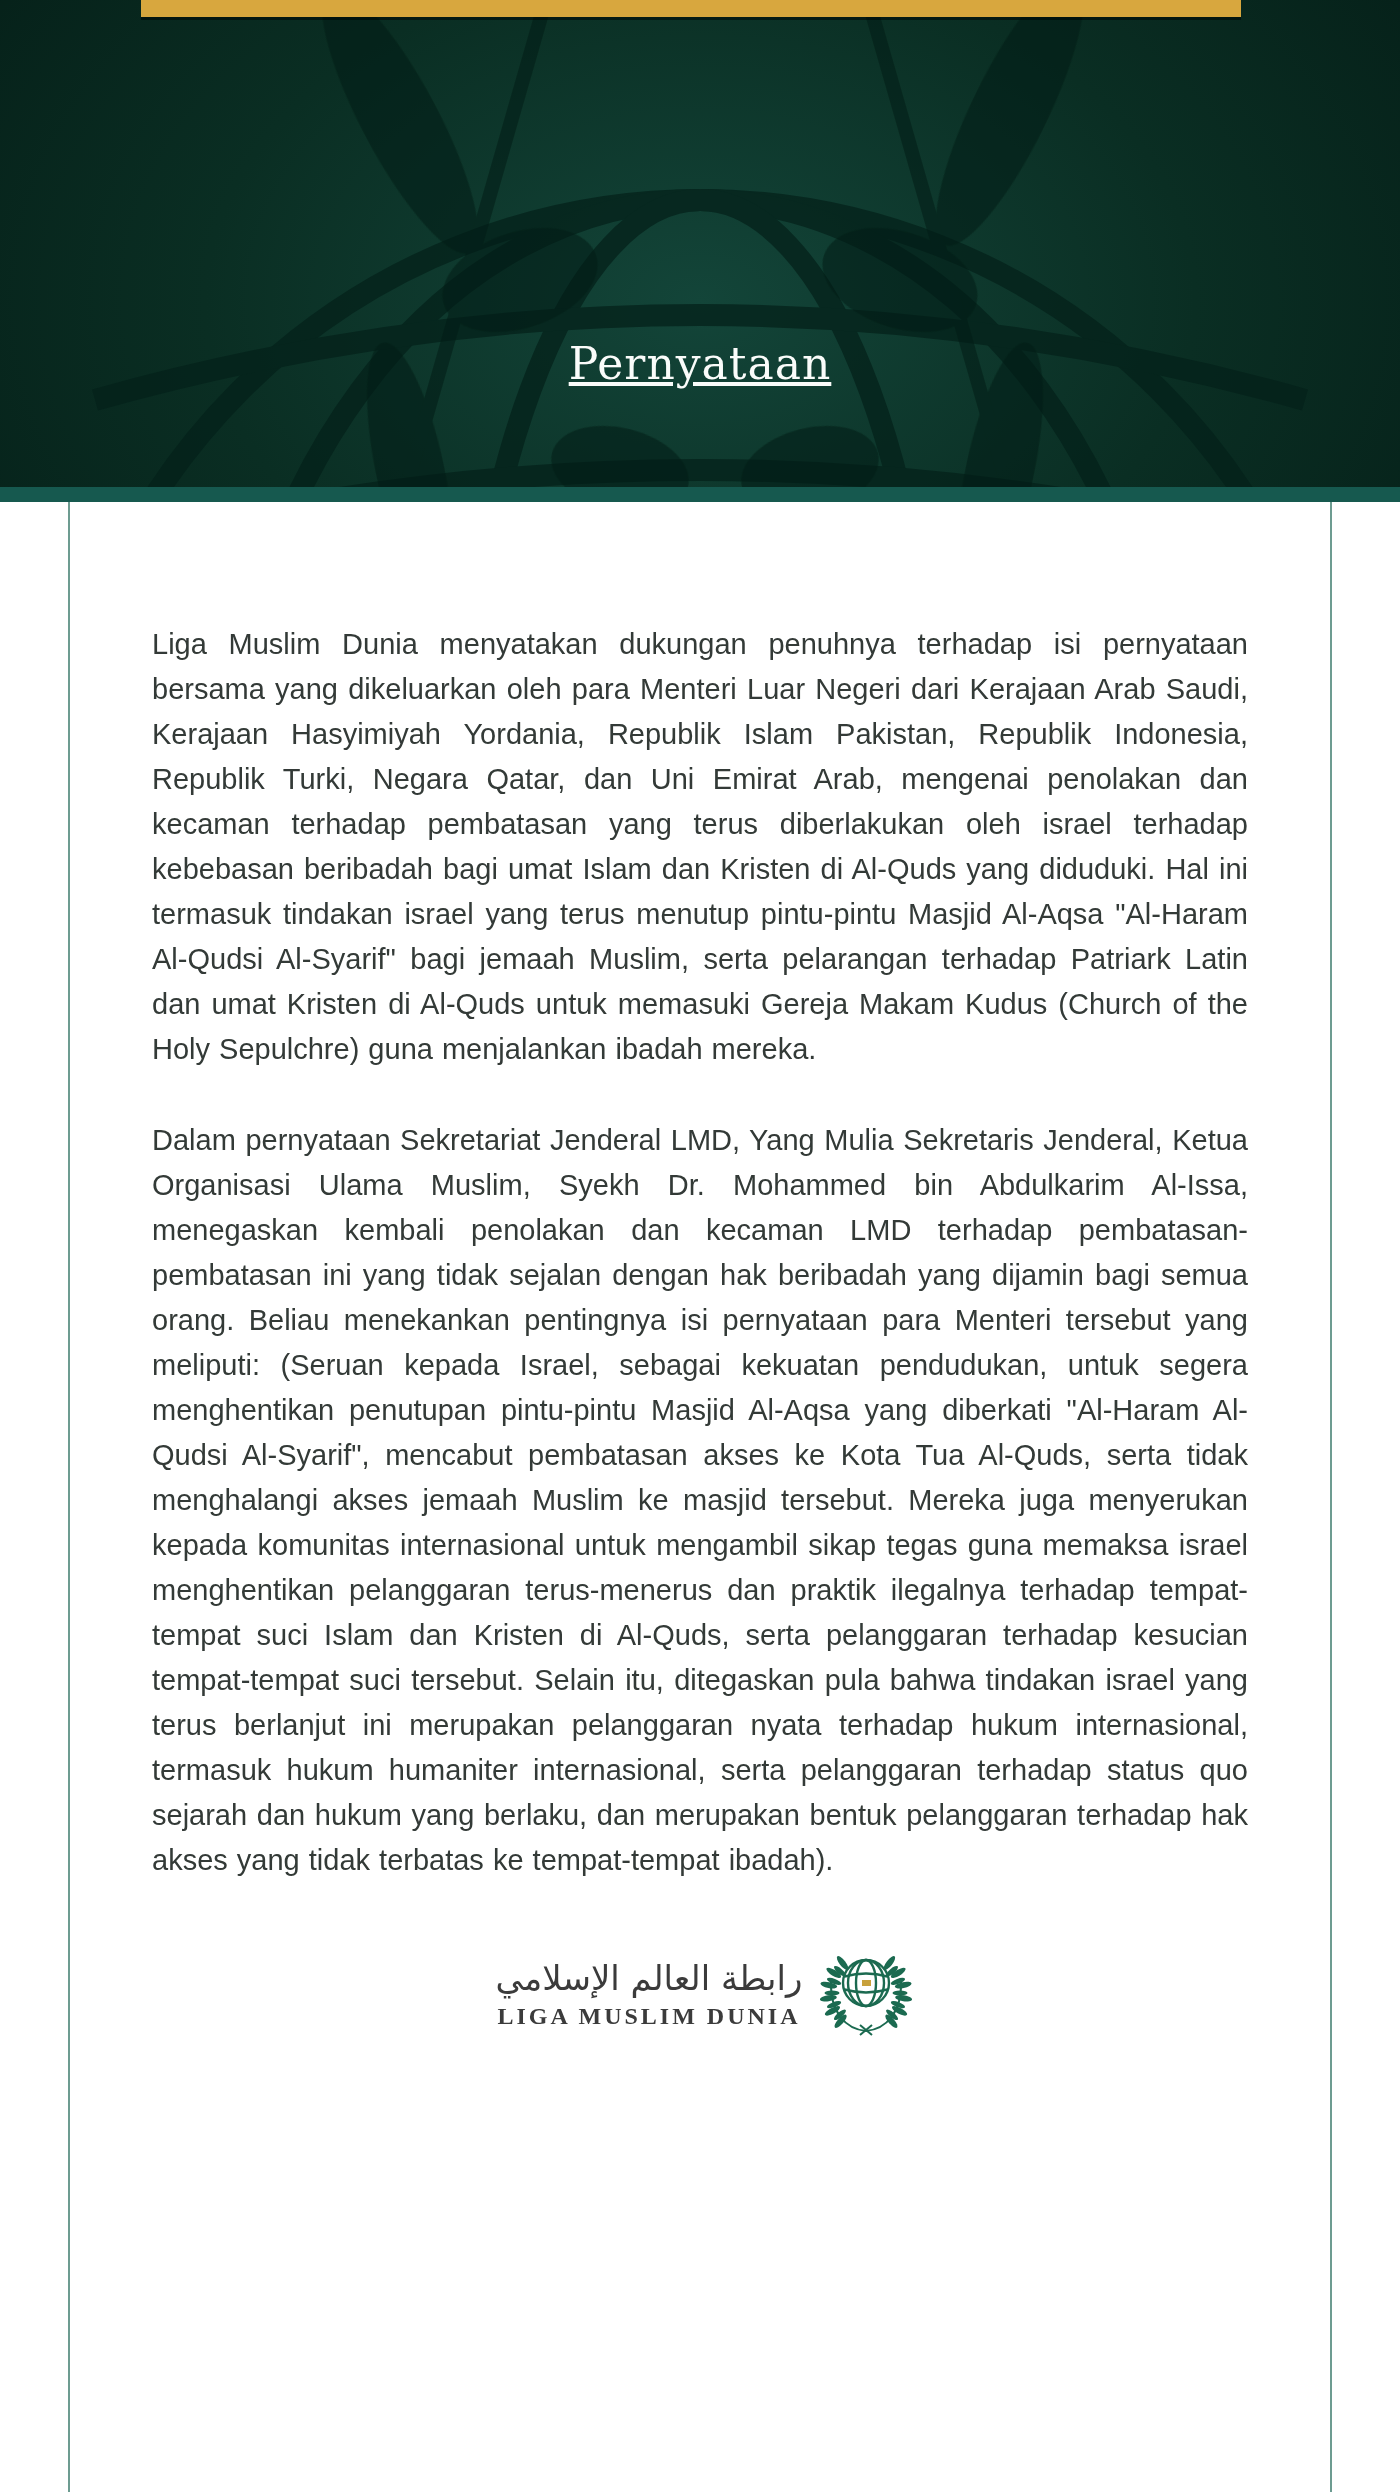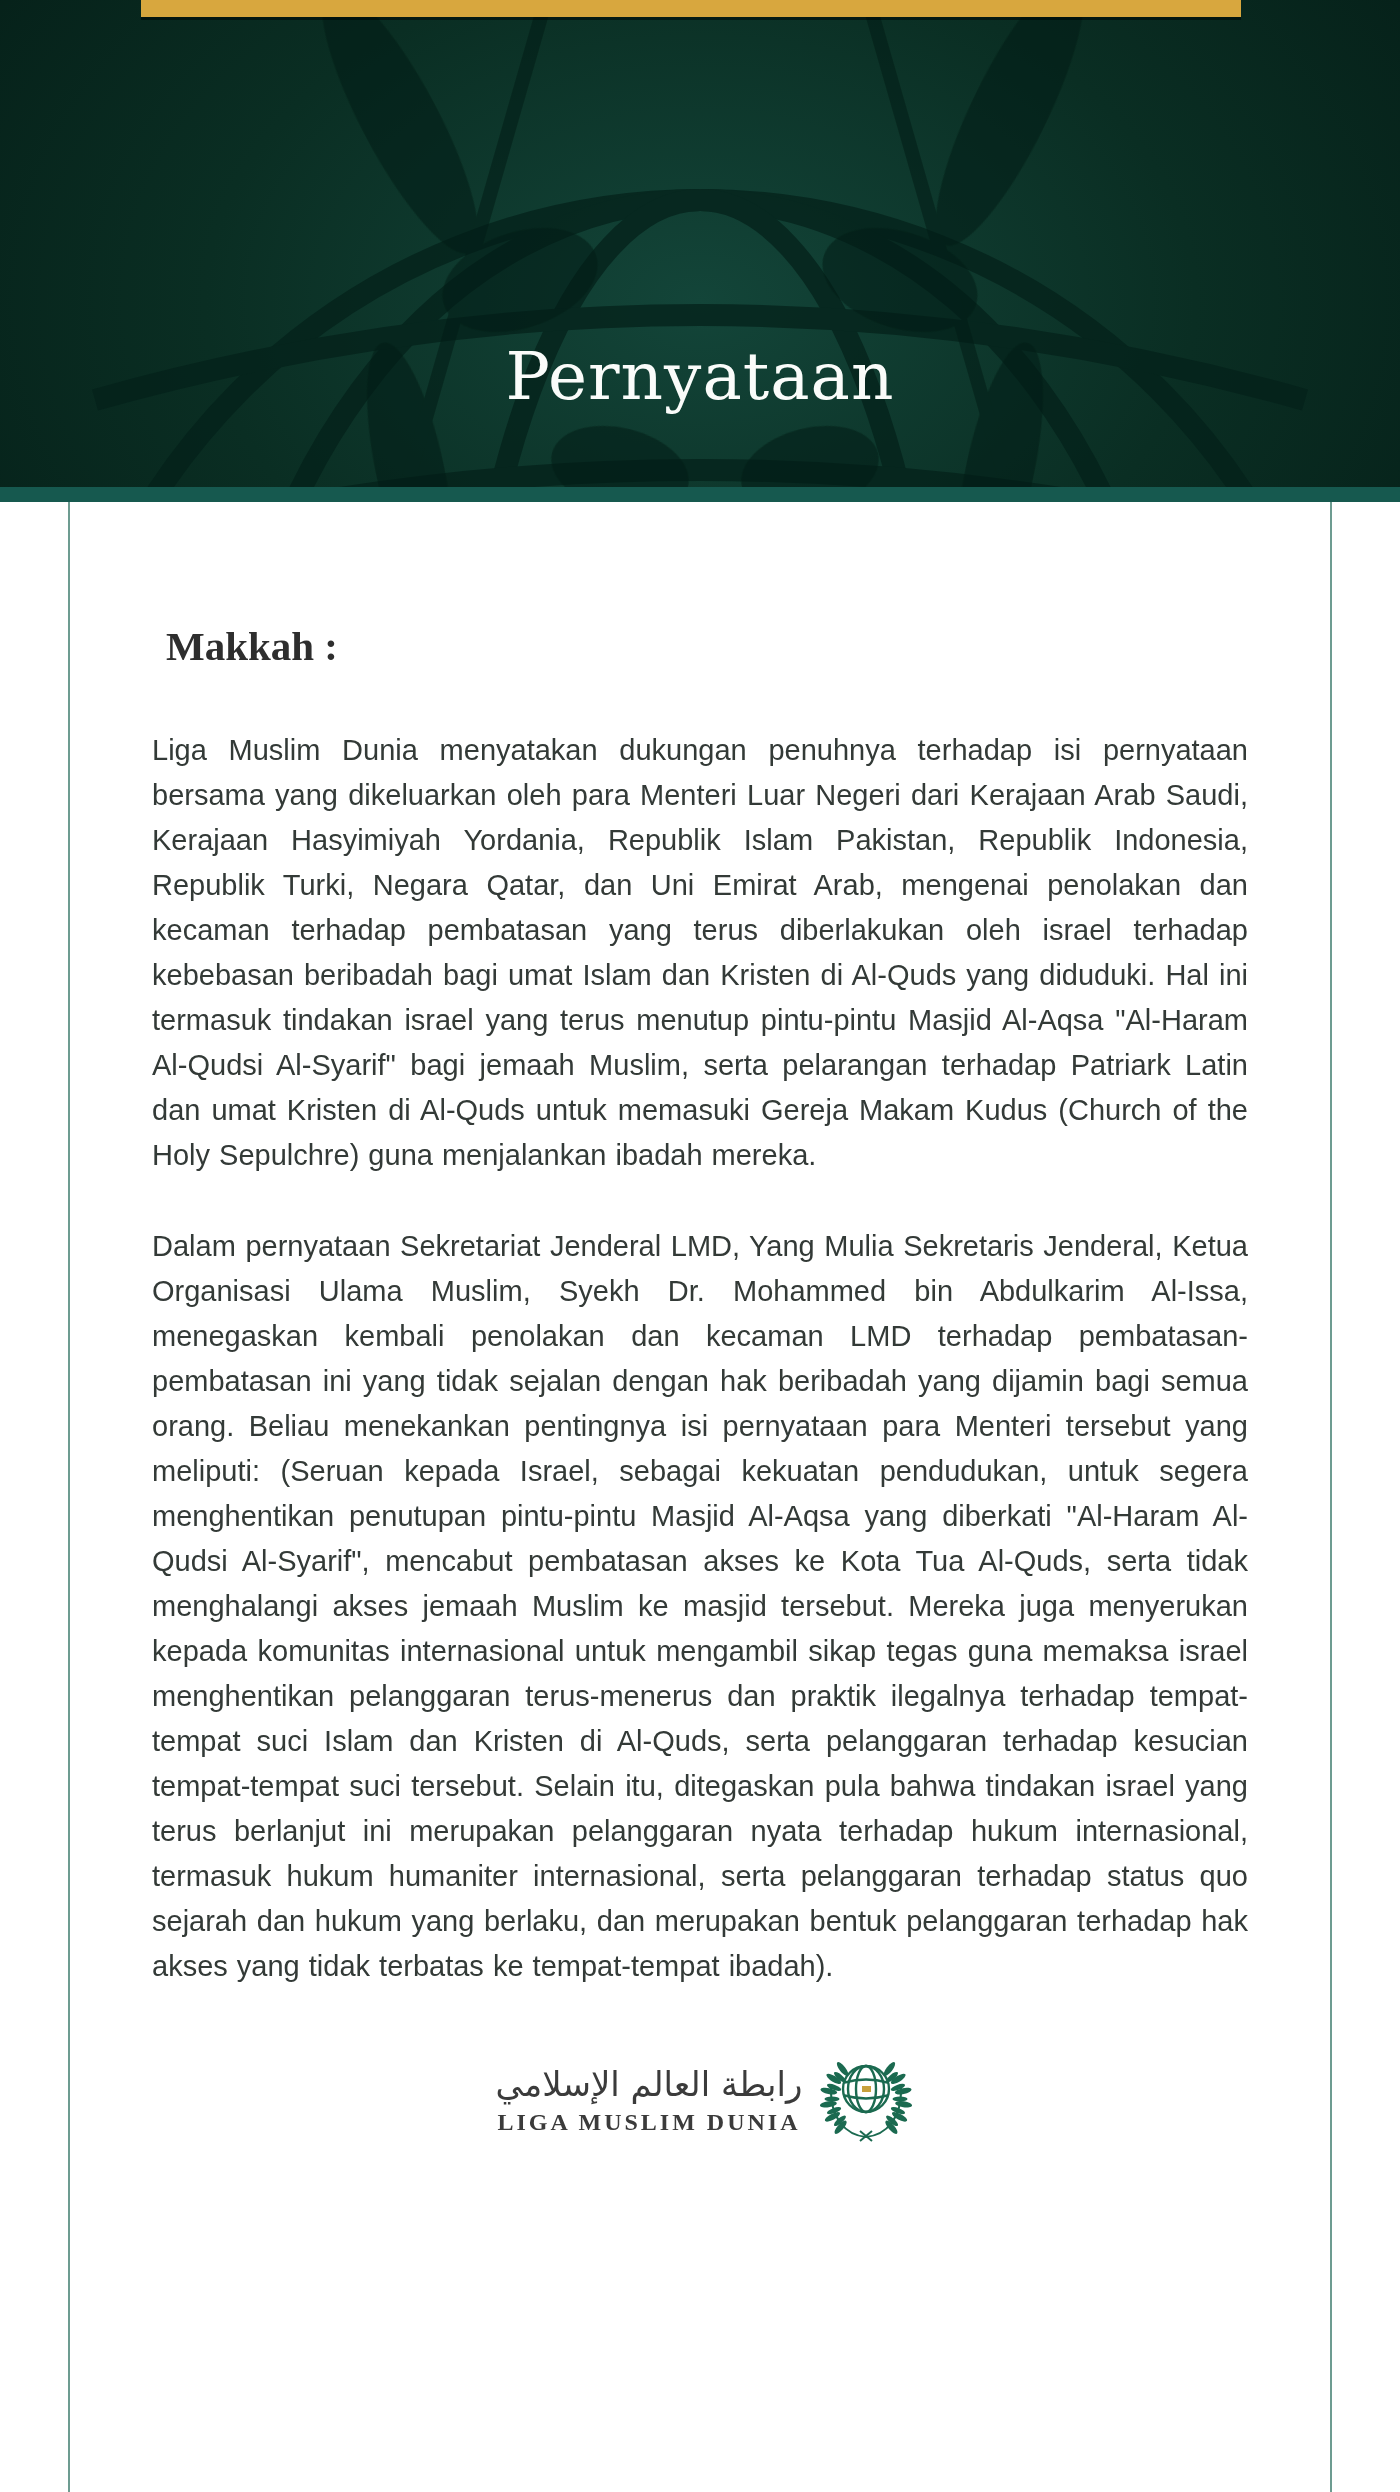--- a/index.html
+++ b/index.html
@@ -37,23 +37,24 @@
   .header-pattern{position:absolute;inset:0;}
   .gold-bar{
     position:absolute;top:0;left:141px;width:1100px;height:17px;
     background:var(--accent-bar);
     box-shadow:0 3px 0 rgba(0,0,0,0.45);
   }
   .header-title{
     position:absolute;left:0;right:0;top:338px;
     text-align:center;
     font-family:"DejaVu Serif", serif;
-    font-size:66px;font-weight:400;
+    font-size:44px;font-weight:400;
     color:var(--title-color);
     letter-spacing:1px;
+    text-decoration:underline;
   }
   .teal-band{width:1400px;height:15px;background:var(--band);}
   
   .card{
     width:1264px;height:1990px;
     margin:0 auto;
     border-left:2px solid var(--border-line);
     border-right:2px solid var(--border-line);
     padding:120px 82px 0 82px;
     background:#ffffff;
@@ -129,21 +130,20 @@
       <ellipse cx="810" cy="470" rx="70" ry="42" transform="rotate(-14 810 470)"></ellipse>
       <rect x="930" y="0" width="14" height="487" transform="rotate(-16 937 240)"></rect>
     </g>
   </svg>
   <div class="gold-bar"></div>
   <div class="header-title">Pernyataan</div>
 </div>
 <div class="teal-band"></div>
 
 <div class="card">
-  <h2 class="location-heading">Makkah :</h2>
 
   <p class="body-paragraph">Liga Muslim Dunia menyatakan dukungan penuhnya terhadap isi pernyataan bersama yang dikeluarkan oleh para Menteri Luar Negeri dari Kerajaan Arab Saudi, Kerajaan Hasyimiyah Yordania, Republik Islam Pakistan, Republik Indonesia, Republik Turki, Negara Qatar, dan Uni Emirat Arab, mengenai penolakan dan kecaman terhadap pembatasan yang terus diberlakukan oleh israel terhadap kebebasan beribadah bagi umat Islam dan Kristen di Al-Quds yang diduduki. Hal ini termasuk tindakan israel yang terus menutup pintu-pintu Masjid Al-Aqsa "Al-Haram Al-Qudsi Al-Syarif" bagi jemaah Muslim, serta pelarangan terhadap Patriark Latin dan umat Kristen di Al-Quds untuk memasuki Gereja Makam Kudus (Church of the Holy Sepulchre) guna menjalankan ibadah mereka.</p>
 
   <p class="body-paragraph">Dalam pernyataan Sekretariat Jenderal LMD, Yang Mulia Sekretaris Jenderal, Ketua Organisasi Ulama Muslim, Syekh Dr. Mohammed bin Abdulkarim Al-Issa, menegaskan kembali penolakan dan kecaman LMD terhadap pembatasan-pembatasan ini yang tidak sejalan dengan hak beribadah yang dijamin bagi semua orang. Beliau menekankan pentingnya isi pernyataan para Menteri tersebut yang meliputi: (Seruan kepada Israel, sebagai kekuatan pendudukan, untuk segera menghentikan penutupan pintu-pintu Masjid Al-Aqsa yang diberkati "Al-Haram Al-Qudsi Al-Syarif", mencabut pembatasan akses ke Kota Tua Al-Quds, serta tidak menghalangi akses jemaah Muslim ke masjid tersebut. Mereka juga menyerukan kepada komunitas internasional untuk mengambil sikap tegas guna memaksa israel menghentikan pelanggaran terus-menerus dan praktik ilegalnya terhadap tempat-tempat suci Islam dan Kristen di Al-Quds, serta pelanggaran terhadap kesucian tempat-tempat suci tersebut. Selain itu, ditegaskan pula bahwa tindakan israel yang terus berlanjut ini merupakan pelanggaran nyata terhadap hukum internasional, termasuk hukum humaniter internasional, serta pelanggaran terhadap status quo sejarah dan hukum yang berlaku, dan merupakan bentuk pelanggaran terhadap hak akses yang tidak terbatas ke tempat-tempat ibadah).</p>
 
   <div class="footer-logo">
     <div class="logo-textblock">
       <div class="logo-arabic">رابطة العالم الإسلامي</div>
       <div class="logo-name">LIGA MUSLIM DUNIA</div>
     </div>

